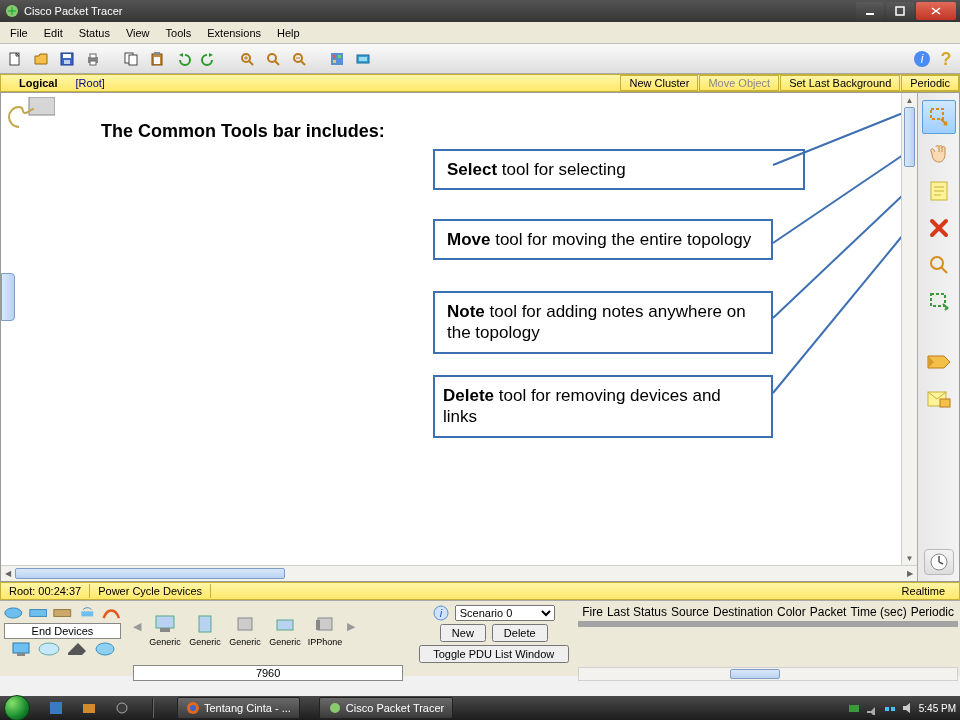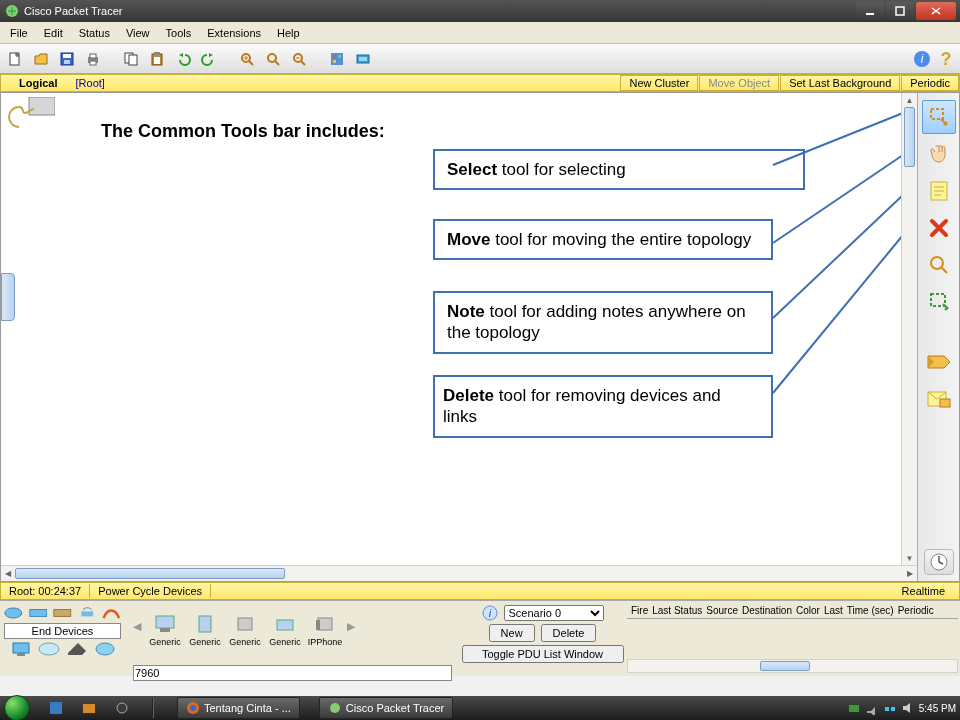--- a/index.html
+++ b/index.html
@@ -73,27 +73,27 @@
 
 .bottom { height:76px; background:#ece9d8; border-top:1px solid #a9a9a9; display:flex; font-size:11px; }
 .devcat { width:125px; padding:4px; }
 .devrow { display:flex; gap:6px; margin-bottom:2px; justify-content:center; }
 .devicon { width:22px; height:16px; }
 .catlabel { border:1px solid #888; background:#fff; text-align:center; padding:1px 0; margin:2px 0; }
 .devarea { flex:1; display:flex; flex-direction:column; padding:2px; }
 .devicons { display:flex; gap:4px; padding:2px 6px; }
 .dcard { width:36px; height:42px; display:flex; flex-direction:column; align-items:center; justify-content:flex-end; font-size:9px; }
 .dcard .box { width:26px; height:26px; display:flex; align-items:center; justify-content:center; }
-.devfooter { border:1px solid #888; background:#fff; margin:16px 6px; padding:1px; }
+.devfooter { border:1px solid #888; background:#fff; text-align:center; margin:16px 6px; padding:1px; }
 .sim { width:165px; padding:4px; display:flex; flex-direction:column; gap:3px; align-items:center; }
 .sim .row { display:flex; gap:6px; align-items:center; }
 .sim select { font-size:11px; width:100px; }
 .sim button { font-size:11px; padding:1px 10px; }
 .pdu { flex:1; padding:2px; }
-.pdu .hdr2 { display:flex; font-size:10px; gap:4px; padding:2px 4px; border-bottom:1px solid #a3a3a3; }
+.pdu .hdr2 { display:flex; font-size:12px; gap:4px; padding:2px 4px; border-bottom:6px solid #a3a3a3; }
 .pdu .hdr2 span { white-space:nowrap; }
 .pdu .scrollx { height:14px; background:#f3f2ee; border:1px solid #d0d0d0; margin-top:40px; position:relative; }
 .pdu .scrollx .thumb { position:absolute; top:1px; bottom:1px; left:40%; width:50px; background:linear-gradient(#d9e8f8,#b9d2f1); border:1px solid #7d9dc7; border-radius:2px; }
 
 
 .winbar { position:absolute; left:0; right:0; bottom:0; height:20px; background: linear-gradient(#4a4a4a,#1d1d1d); display:flex; align-items:center; padding:12px 4px; gap:19px; font-size:11px; color:#fff; }
 .orb { width:26px; height:26px; border-radius:50%; background: radial-gradient(circle at 30% 30%, #86e06a, #168a2e 60%, #0b3c14); border:1px solid #0b3c14; }
 .wtask { height:22px; padding:2px 8px; background:linear-gradient(#6a6a6a,#3a3a3a); border:1px solid #222; border-radius:2px; display:flex; align-items:center; gap:4px; }
 .wtask .ico { width:14px; height:14px; }
 .wspacer { flex:1; }
@@ -457,31 +457,31 @@
       <svg width="16" height="16">
           <circle cx="8" cy="8" r="7" fill="#cfe2ff" stroke="#5a8fd6"></circle>
           <text x="8" y="12" text-anchor="middle" fill="#2a5aa0" font-size="11" font-style="italic" font-family="Georgia">i</text>
         </svg>
       <select><option>Scenario 0</option></select>
     </div>
     <div class="row">
       <button>New</button>
       <button>Delete</button>
     </div>
-    <button style="width:162px">Toggle PDU List Window</button>
+    <button style="width:150px">Toggle PDU List Window</button>
   </div>
 
   <div class="pdu">
     <div class="hdr2">
       <span>Fire</span>
       <span>Last Status</span>
       <span>Source</span>
       <span>Destination</span>
       <span>Color</span>
-      <span>Last</span>
+      <span>Packet</span>
       <span>Time (sec)</span>
       <span>Periodic</span>
     </div>
     <div class="scrollx">
         <div class="thumb"></div>
       </div>
   </div>
 </div>
 
 <div class="winbar">

